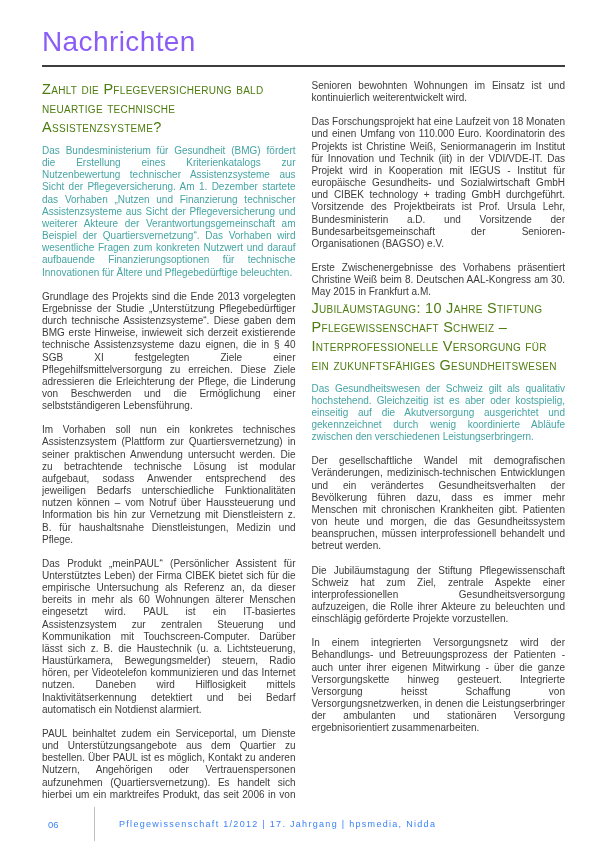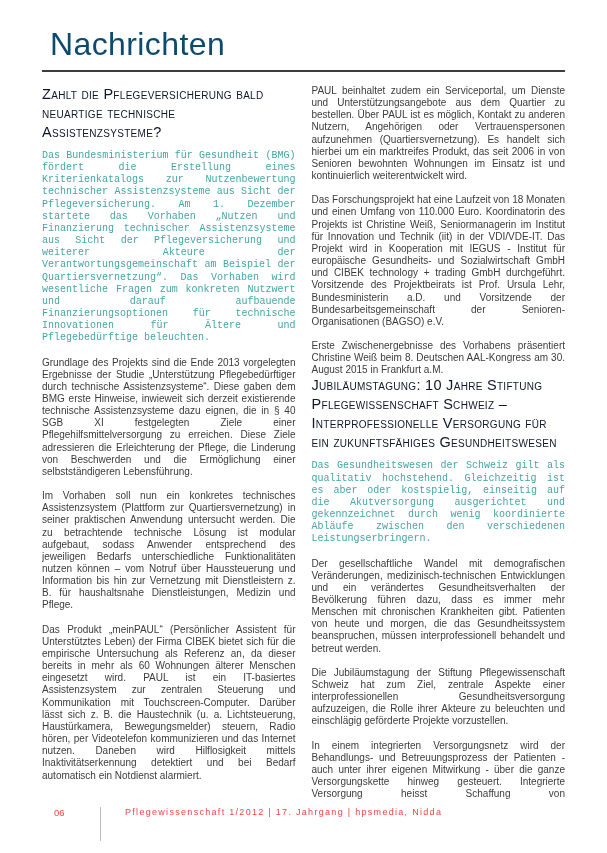--- a/index.html
+++ b/index.html
@@ -4,47 +4,47 @@
 <style>
   * { margin:0; padding:0; box-sizing:border-box; }
   html,body { background:#ffffff; }
   body {
     width:607px; height:853px; position:relative; overflow:hidden;
     font-family:"Liberation Sans", sans-serif;
   }
   .page { position:absolute; inset:0; background:#fff; padding:26px 42px 0 42px; }
 
   h1.page-title {
-    font-size:32px; font-weight:normal; color:#0c4a6e; letter-spacing:0.4px;margin-left:8px;
+    font-size:28px; font-weight:normal; color:#8b5cf6; letter-spacing:0.4px;
   }
   .title-rule { border-bottom:2px solid #3d3d3d; margin-top:7px; }
 
   .columns {
     margin-top:13px; height:726px;
     column-count:2; column-gap:16px; column-fill:auto;
     overflow:hidden;
   }
 
   .art-heading {
     font-variant:small-caps; font-weight:normal;
-    color:#0f172a; font-size:14.5px; line-height:19px; letter-spacing:0.3px;
+    color:#4d7c0f; font-size:14.5px; line-height:19px; letter-spacing:0.3px;
     margin:0 0 8px 0; break-after:avoid;
   }
   .art-heading.spaced { margin-top:0; }
 
   p { 
     font-size:10px; line-height:12.15px; text-align:justify;
     margin-bottom:12px; hyphens:auto; -webkit-hyphens:auto; overflow-wrap:break-word;
   }
-  p.lead { color:#45A5A4;font-family:Liberation Mono, monospace; }
+  p.lead { color:#45A5A4; }
   p.body { color:#3C3C3C; }
 
   .page-footer {
-    position:absolute; left:54px; right:42px; bottom:12px;
-    display:flex; align-items:flex-start; color:#ef4444;
+    position:absolute; left:48px; right:42px; bottom:12px;
+    display:flex; align-items:center; color:#3b82f6;
   }
   .pagenum { font-size:9.5px; width:46px; }
   .footer-divider { width:1px; height:34px; background:#BDBDBD; margin-right:24px; }
   .journal { font-size:9px; letter-spacing:1.3px; white-space:nowrap; }
 </style>
 </head>
 <body>
 
 <div class="page">
 
@@ -56,21 +56,21 @@
   <main class="columns">
 
     <section class="article">
       <h2 class="art-heading">Zahlt die Pflegeversicherung bald neuartige technische Assistenzsysteme?</h2>
       <p class="lead">Das Bundesministerium für Gesundheit (BMG) fördert die Erstellung eines Kriterienkatalogs zur Nutzenbewertung technischer Assistenzsysteme aus Sicht der Pflegeversicherung. Am 1. Dezember startete das Vorhaben „Nutzen und Finanzierung technischer Assistenzsysteme aus Sicht der Pflegeversicherung und weiterer Akteure der Verantwortungsgemeinschaft am Beispiel der Quartiersvernetzung“. Das Vorhaben wird wesentliche Fragen zum konkreten Nutzwert und darauf aufbauende Finanzierungsoptionen für technische Innovationen für Ältere und Pflegebedürftige beleuchten.</p>
       <p class="body">Grundlage des Projekts sind die Ende 2013 vorgelegten Ergebnisse der Studie „Unterstützung Pflegebedürftiger durch technische Assistenzsysteme“. Diese gaben dem BMG erste Hinweise, inwieweit sich derzeit existierende technische Assistenzsysteme dazu eignen, die in § 40 SGB XI festgelegten Ziele einer Pflegehilfsmittelversorgung zu erreichen. Diese Ziele adressieren die Erleichterung der Pflege, die Linderung von Beschwerden und die Ermöglichung einer selbstständigeren Lebensführung.</p>
       <p class="body">Im Vorhaben soll nun ein konkretes technisches Assistenzsystem (Plattform zur Quartiersvernetzung) in seiner praktischen Anwendung untersucht werden. Die zu betrachtende technische Lösung ist modular aufgebaut, sodass Anwender entsprechend des jeweiligen Bedarfs unterschiedliche Funktionalitäten nutzen können – vom Notruf über Haussteuerung und Information bis hin zur Vernetzung mit Dienstleistern z. B. für haushaltsnahe Dienstleistungen, Medizin und Pflege.</p>
       <p class="body">Das Produkt „meinPAUL“ (Persönlicher Assistent für Unterstütztes Leben) der Firma CIBEK bietet sich für die empirische Untersuchung als Referenz an, da dieser bereits in mehr als 60 Wohnungen älterer Menschen eingesetzt wird. PAUL ist ein IT-basiertes Assistenzsystem zur zentralen Steuerung und Kommunikation mit Touchscreen-Computer. Darüber lässt sich z. B. die Haustechnik (u. a. Lichtsteuerung, Haustürkamera, Bewegungsmelder) steuern, Radio hören, per Videotelefon kommunizieren und das Internet nutzen. Daneben wird Hilflosigkeit mittels Inaktivitätserkennung detektiert und bei Bedarf automatisch ein Notdienst alarmiert.</p>
       <p class="body">PAUL beinhaltet zudem ein Serviceportal, um Dienste und Unterstützungsangebote aus dem Quartier zu bestellen. Über PAUL ist es möglich, Kontakt zu anderen Nutzern, Angehörigen oder Vertrauenspersonen aufzunehmen (Quartiersvernetzung). Es handelt sich hierbei um ein marktreifes Produkt, das seit 2006 in von Senioren bewohnten Wohnungen im Einsatz ist und kontinuierlich weiterentwickelt wird.</p>
       <p class="body">Das Forschungsprojekt hat eine Laufzeit von 18 Monaten und einen Umfang von 110.000 Euro. Koordinatorin des Projekts ist Christine Weiß, Seniormanagerin im Institut für Innovation und Technik (iit) in der VDI/VDE-IT. Das Projekt wird in Kooperation mit IEGUS - Institut für europäische Gesundheits- und Sozialwirtschaft GmbH und CIBEK technology + trading GmbH durchgeführt. Vorsitzende des Projektbeirats ist Prof. Ursula Lehr, Bundesministerin a.D. und Vorsitzende der Bundesarbeitsgemeinschaft der Senioren-Organisationen (BAGSO) e.V.</p>
-      <p class="body">Erste Zwischenergebnisse des Vorhabens präsentiert Christine Weiß beim 8. Deutschen AAL-Kongress am 30. August 2015 in Frankfurt a.M.</p>
+      <p class="body">Erste Zwischenergebnisse des Vorhabens präsentiert Christine Weiß beim 8. Deutschen AAL-Kongress am 30. May 2015 in Frankfurt a.M.</p>
     </section>
 
     <section class="article">
       <h2 class="art-heading spaced">Jubiläumstagung: 10 Jahre Stiftung Pflegewissenschaft Schweiz – Interprofessionelle Versorgung für ein zukunftsfähiges Gesundheitswesen</h2>
       <p class="lead">Das Gesundheitswesen der Schweiz gilt als qualitativ hochstehend. Gleichzeitig ist es aber oder kostspielig, einseitig auf die Akutversorgung ausgerichtet und gekennzeichnet durch wenig koordinierte Abläufe zwischen den verschiedenen Leistungserbringern.</p>
       <p class="body">Der gesellschaftliche Wandel mit demografischen Veränderungen, medizinisch-technischen Entwicklungen und ein verändertes Gesundheitsverhalten der Bevölkerung führen dazu, dass es immer mehr Menschen mit chronischen Krankheiten gibt. Patienten von heute und morgen, die das Gesundheitssystem beanspruchen, müssen interprofessionell behandelt und betreut werden.</p>
       <p class="body">Die Jubiläumstagung der Stiftung Pflegewissenschaft Schweiz hat zum Ziel, zentrale Aspekte einer interprofessionellen Gesundheitsversorgung aufzuzeigen, die Rolle ihrer Akteure zu beleuchten und einschlägig geförderte Projekte vorzustellen.</p>
       <p class="body">In einem integrierten Versorgungsnetz wird der Behandlungs- und Betreuungsprozess der Patienten - auch unter ihrer eigenen Mitwirkung - über die ganze Versorgungskette hinweg gesteuert. Integrierte Versorgung heisst Schaffung von Versorgungsnetzwerken, in denen die Leistungserbringer der ambulanten und stationären Versorgung ergebnisorientiert zusammenarbeiten.</p>
     </section>
 

